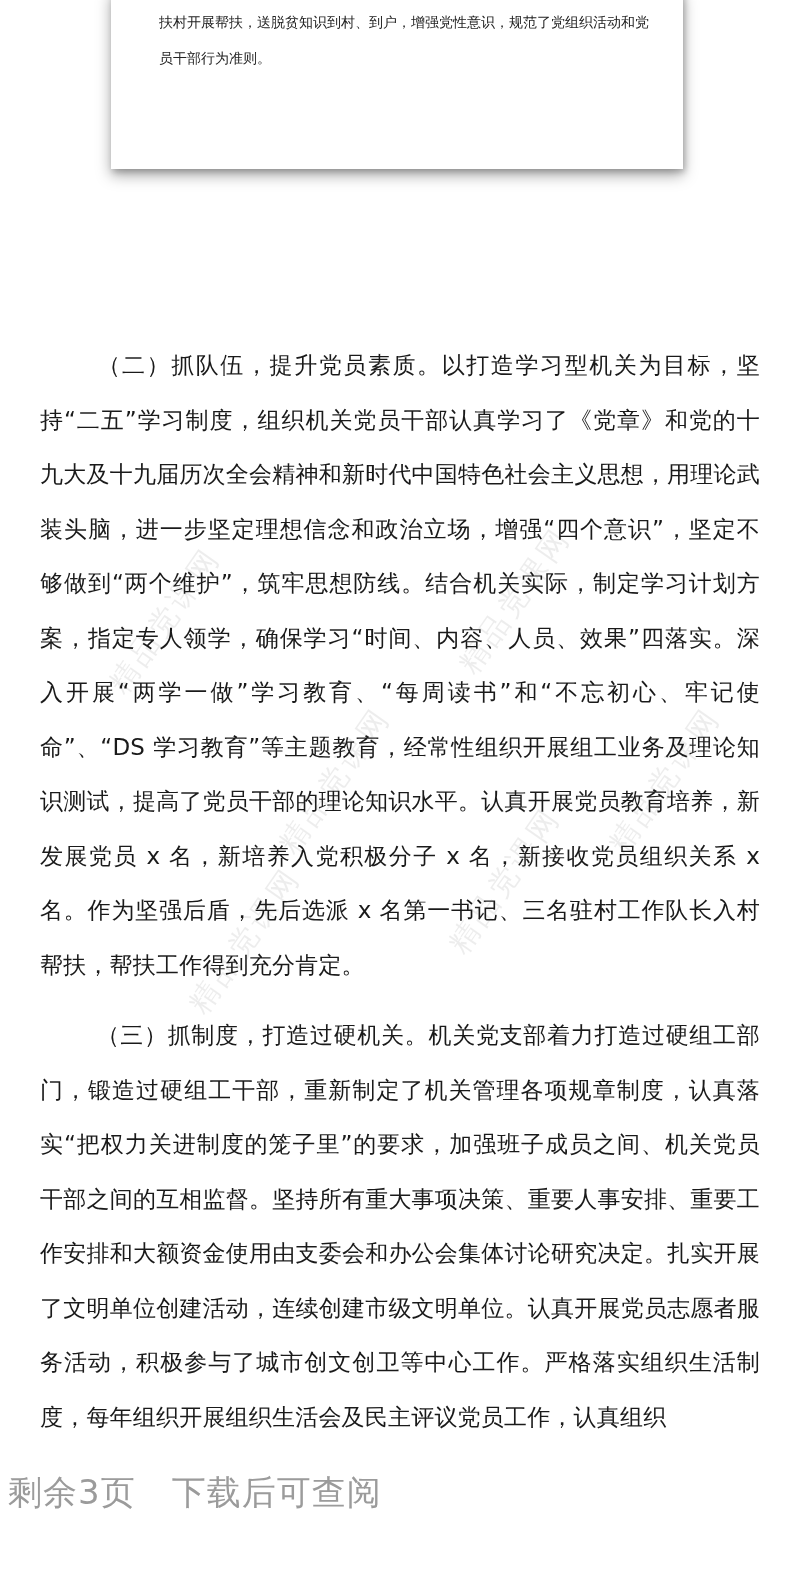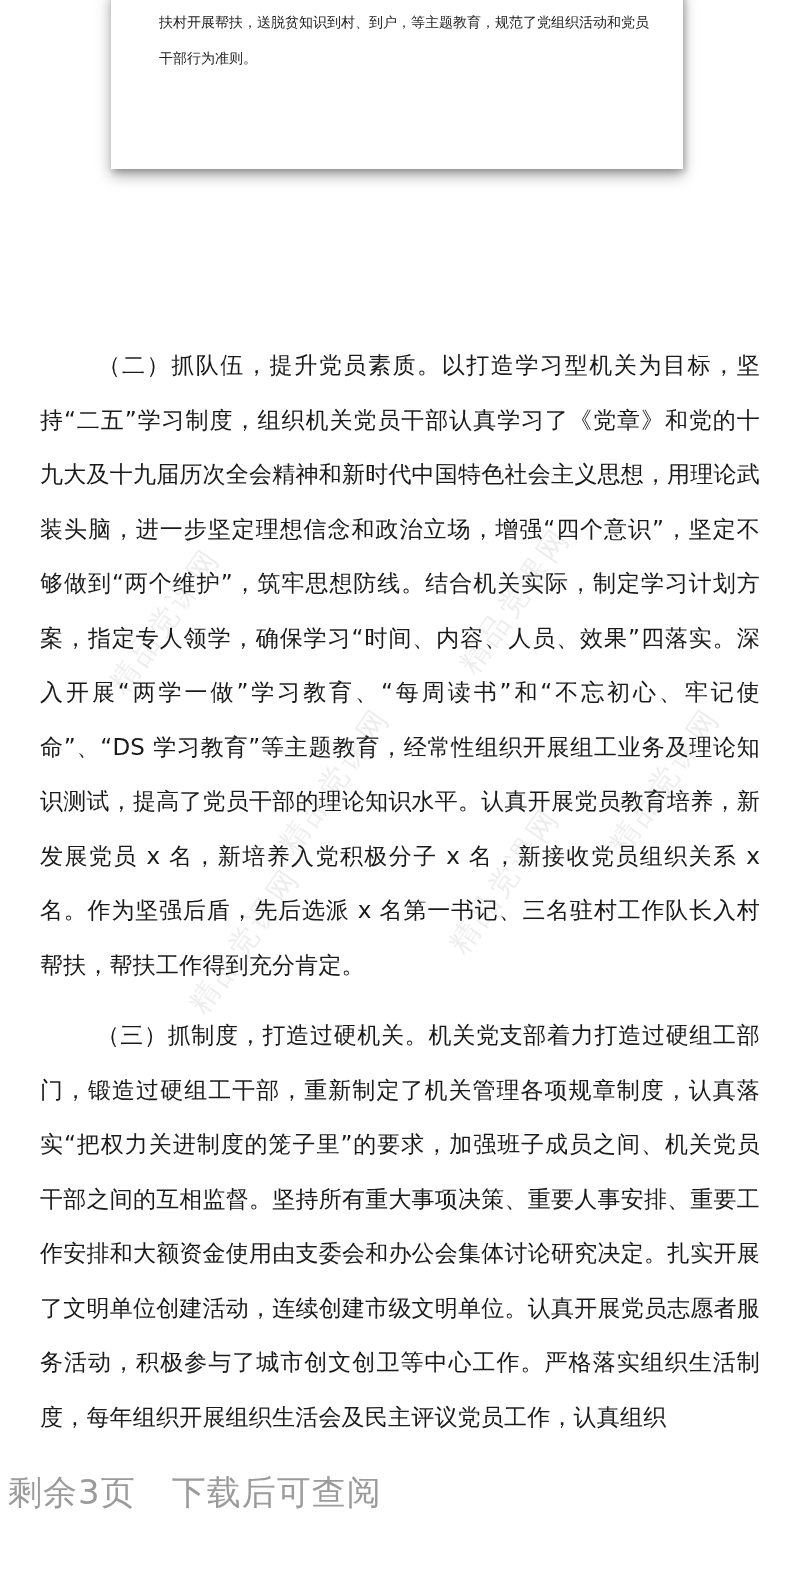--- a/index.html
+++ b/index.html
@@ -74,21 +74,21 @@
     }
     .more-pages .gap {
       display: inline-block;
       width: 36px;
     }
   </style>
 </head>
 <body>
 
 <div class="card">
-  <p class="card-text">扶村开展帮扶，送脱贫知识到村、到户，等主题教育，规范了党组织活动和党员干部行为准则。</p>
+  <p class="card-text">扶村开展帮扶，送脱贫知识到村、到户，增强党性意识，规范了党组织活动和党员干部行为准则。</p>
 </div>
 
 <div class="watermark" style="left:80px; top:600px;">精品党课网</div>
 <div class="watermark" style="left:430px; top:580px;">精品党课网</div>
 <div class="watermark" style="left:250px; top:760px;">精品党课网</div>
 <div class="watermark" style="left:580px; top:760px;">精品党课网</div>
 <div class="watermark" style="left:160px; top:920px;">精品党课网</div>
 <div class="watermark" style="left:420px; top:860px;">精品党课网</div>
 
 <div class="doc-body">

